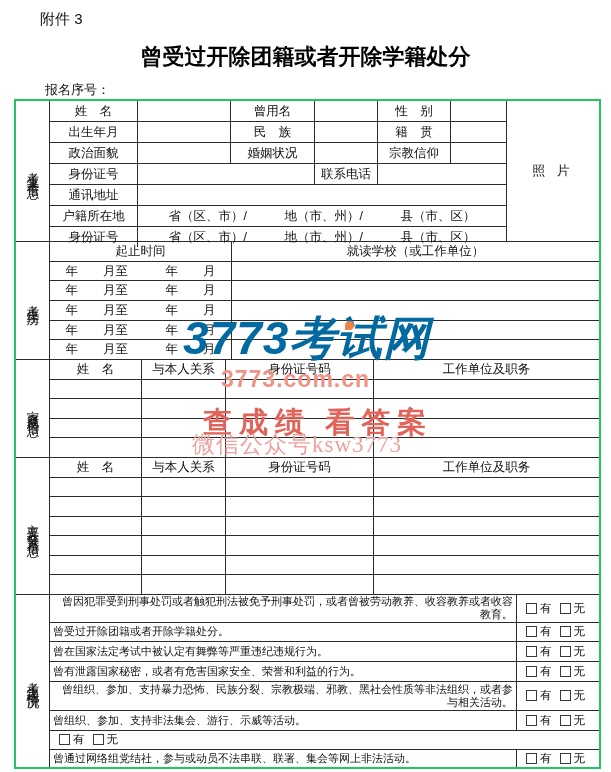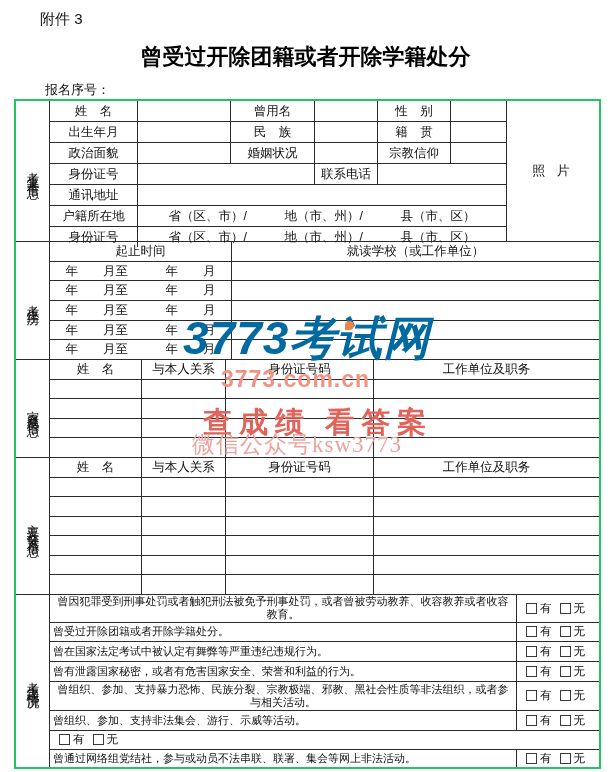--- a/index.html
+++ b/index.html
@@ -16,21 +16,21 @@
   .section:last-child{border-bottom:none;}
   .vlabel{width:33px;border-right:1px solid #2b2b2b;display:flex;align-items:center;justify-content:center;
           writing-mode:vertical-rl;text-orientation:upright;font-size:12.5px;letter-spacing:3px;
           color:#111;flex-shrink:0;}
   .content{flex:1;display:flex;flex-direction:column;min-width:0;}
   .row{display:flex;border-bottom:1px solid #2b2b2b;min-height:0;}
   .row:last-child{border-bottom:none;}
   .cell{border-right:1px solid #2b2b2b;display:flex;align-items:center;justify-content:center;
         font-size:12.5px;color:#111;box-sizing:border-box;overflow:hidden;white-space:nowrap;}
   .cell:last-child{border-right:none;}
-  .cell.txt-left{justify-content:flex-start;padding:1px 3px;white-space:normal;text-align:center;}
+  .cell.txt-left{justify-content:flex-start;padding:1px 3px;white-space:normal;text-align:right;}
   .w88{width:88px;flex-shrink:0;} .w93{width:93px;flex-shrink:0;} .w84{width:84px;flex-shrink:0;}
   .w63{width:63px;flex-shrink:0;} .w73{width:73px;flex-shrink:0;} .w177{width:177px;flex-shrink:0;}
   .w182{width:182px;flex-shrink:0;} .w92{width:92px;flex-shrink:0;} .w148{width:148px;flex-shrink:0;}
   .grow{flex:1;min-width:0;}
   .h20{height:20px;flex-shrink:0;}
   .flexrow{flex:1;}
 
   .s1-wrap{display:flex;flex:1;}
   .s1-grid{flex:1;display:flex;flex-direction:column;min-width:0;}
   .photo-cell{width:92px;flex-shrink:0;border-left:1px solid #2b2b2b;display:flex;

